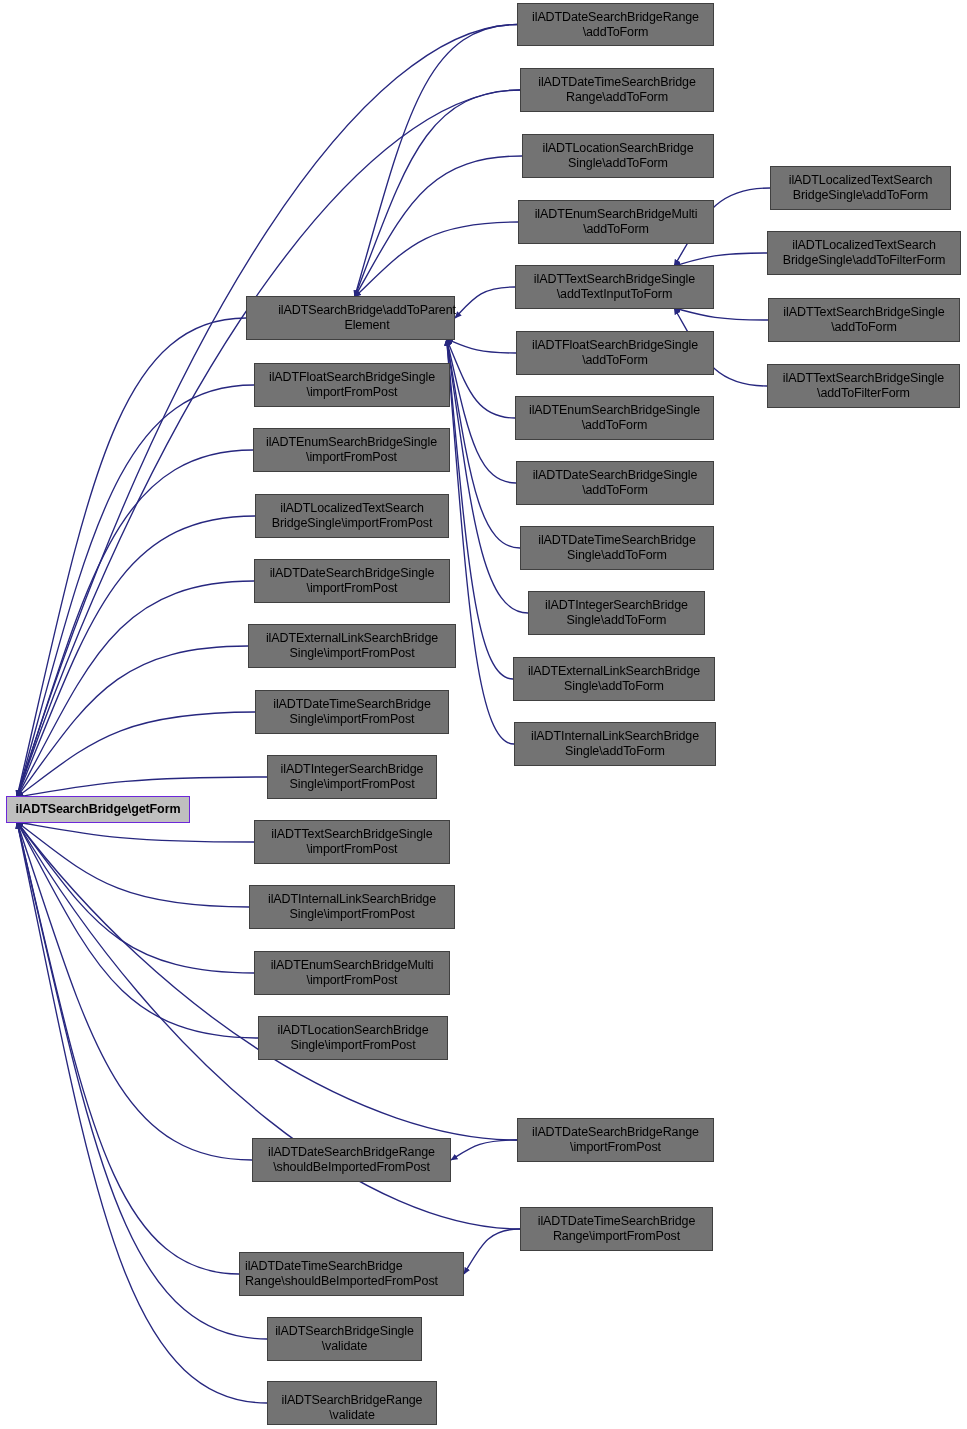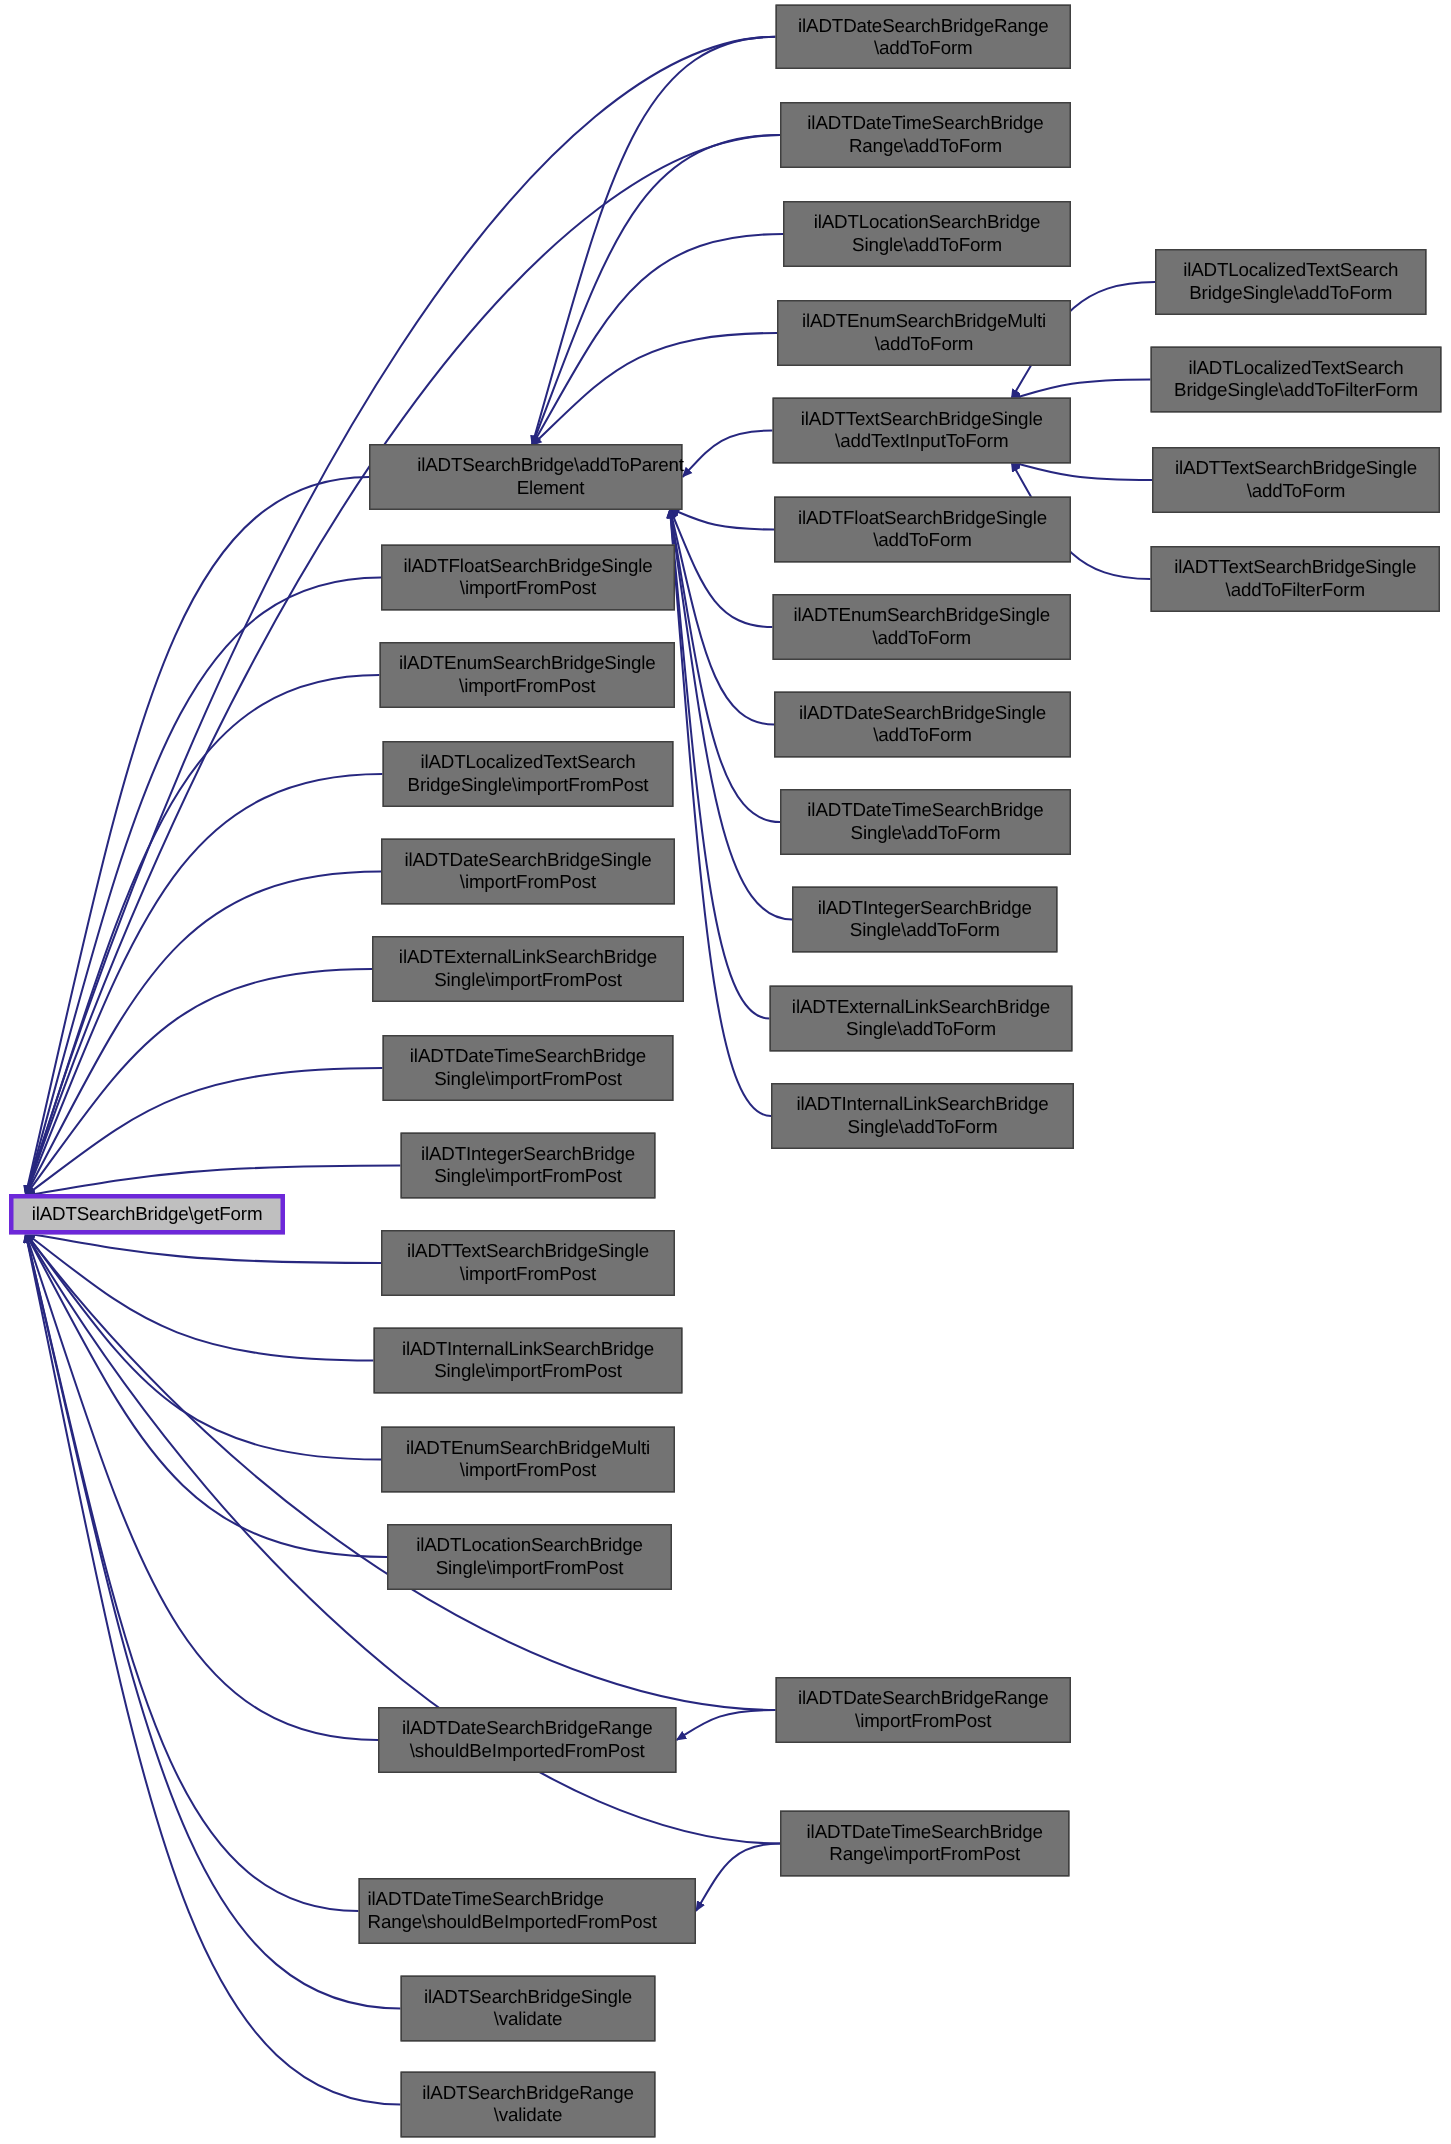--- a/index.html
+++ b/index.html
@@ -34,21 +34,22 @@
     display: flex;
     align-items: center;
     justify-content: center;
     text-align: center;
     padding: 1px 3px;
     white-space: pre-line;
     letter-spacing: -0.1px;
   }
   .node.root {
     background: #bfbfbf;
-    border: 3px solid #6d28d9;
+    border: 1px solid #6d28d9;
+    font-weight: bold;
   }
   .node.leftalign {
     justify-content: flex-start;
     text-align: left;
     padding-left: 5px;
   }
 </style>
 </head>
 <body>
 
@@ -159,18 +160,18 @@
       <div class="node" style="left: 258px; top: 1016px; width: 190px; height: 44px;"><span>ilADTLocationSearchBridge
 Single\importFromPost</span></div>
       <div class="node" style="left: 252px; top: 1138px; width: 199px; height: 44px;"><span>ilADTDateSearchBridgeRange
 \shouldBeImportedFromPost</span></div>
       <div class="node" style="left: 517px; top: 1118px; width: 197px; height: 44px;"><span>ilADTDateSearchBridgeRange
 \importFromPost</span></div>
       <div class="node leftalign" style="left: 239px; top: 1252px; width: 225px; height: 44px;"><span>ilADTDateTimeSearchBridge
 Range\shouldBeImportedFromPost</span></div>
       <div class="node" style="left: 520px; top: 1207px; width: 193px; height: 44px;"><span>ilADTDateTimeSearchBridge
 Range\importFromPost</span></div>
-      <div class="node" style="left: 267px; top: 1317px; width: 170px; height: 44px;"><span>ilADTSearchBridgeSingle
+      <div class="node" style="left: 267px; top: 1317px; width: 155px; height: 44px;"><span>ilADTSearchBridgeSingle
 \validate</span></div>
-      <div class="node" style="left: 267px; top: 1381px; width: 170px; height: 44px;"><span>ilADTSearchBridgeRange
+      <div class="node" style="left: 267px; top: 1381px; width: 170px; height: 44px; align-items: flex-end;"><span>ilADTSearchBridgeRange
 \validate</span></div>
     </div>
 </div>
 
 </body></html>

